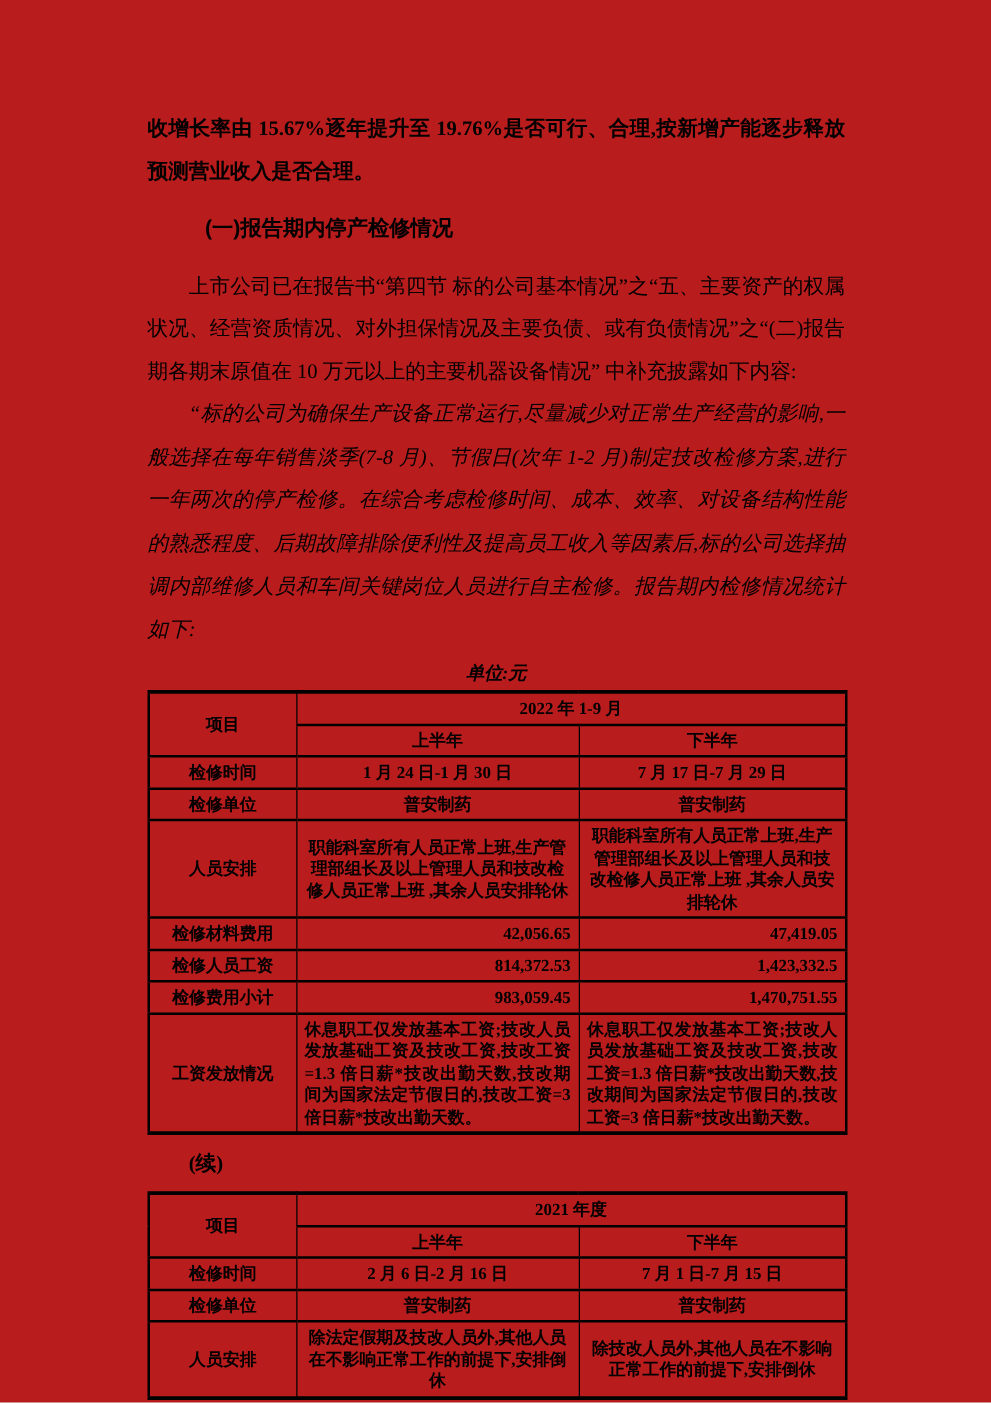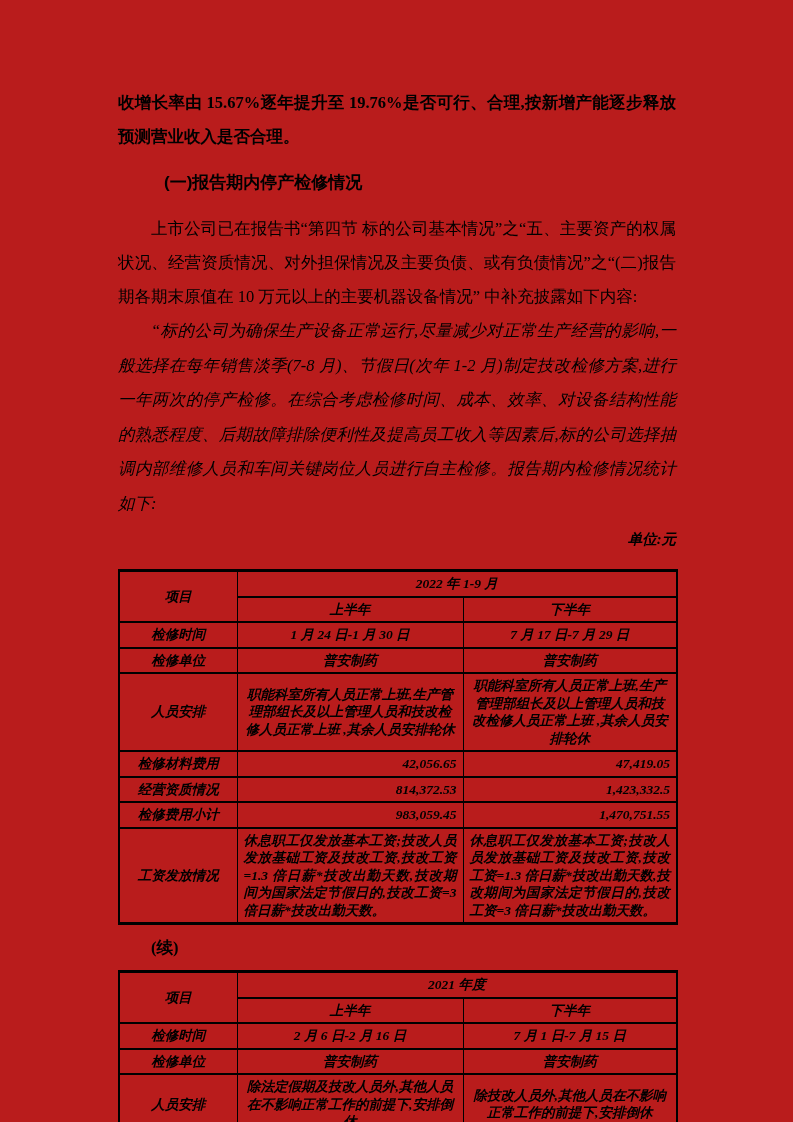--- a/index.html
+++ b/index.html
@@ -33,37 +33,36 @@
   }
   .quote-p {
     margin:0;
     font-size:16.5px;
     line-height:34.5px;
     text-align:justify;
     font-weight:normal;
     font-style:italic;
   }
   .unit-label {
-    margin:8px 0 20px 0;
+    margin:8px 0 3px 0;
     font-size:14.5px;
     font-weight:bold;
     font-style:italic;
-    text-align:right;
+    text-align:center;
     line-height:20px;
   }
   table.data-table {
     width:100%;
     border-collapse:collapse;
     table-layout:fixed;
     border:3px solid #000;
     border-left-width:2px;
     border-right-width:2px;
     font-size:13.5px;
     font-weight:bold;
-    font-style:italic;
   }
   table.data-table td {
     border:1px solid #000;
     border-top-width:2px;
     border-bottom-width:2px;
     padding:3px 6px;
     line-height:17.5px;
     vertical-align:middle;
     word-break:break-all;
   }
@@ -130,21 +129,21 @@
         <td class="c">人员安排</td>
         <td class="c tall">职能科室所有人员正常上班,生产管理部组长及以上管理人员和技改检修人员正常上班 ,其余人员安排轮休</td>
         <td class="c tall">职能科室所有人员正常上班,生产管理部组长及以上管理人员和技改检修人员正常上班 ,其余人员安排轮休</td>
       </tr>
       <tr>
         <td class="c">检修材料费用</td>
         <td class="r">42,056.65</td>
         <td class="r">47,419.05</td>
       </tr>
       <tr>
-        <td class="c">经营资质情况</td>
+        <td class="c">检修人员工资</td>
         <td class="r">814,372.53</td>
         <td class="r">1,423,332.5</td>
       </tr>
       <tr>
         <td class="c">检修费用小计</td>
         <td class="r">983,059.45</td>
         <td class="r">1,470,751.55</td>
       </tr>
       <tr>
         <td class="c">工资发放情况</td>

